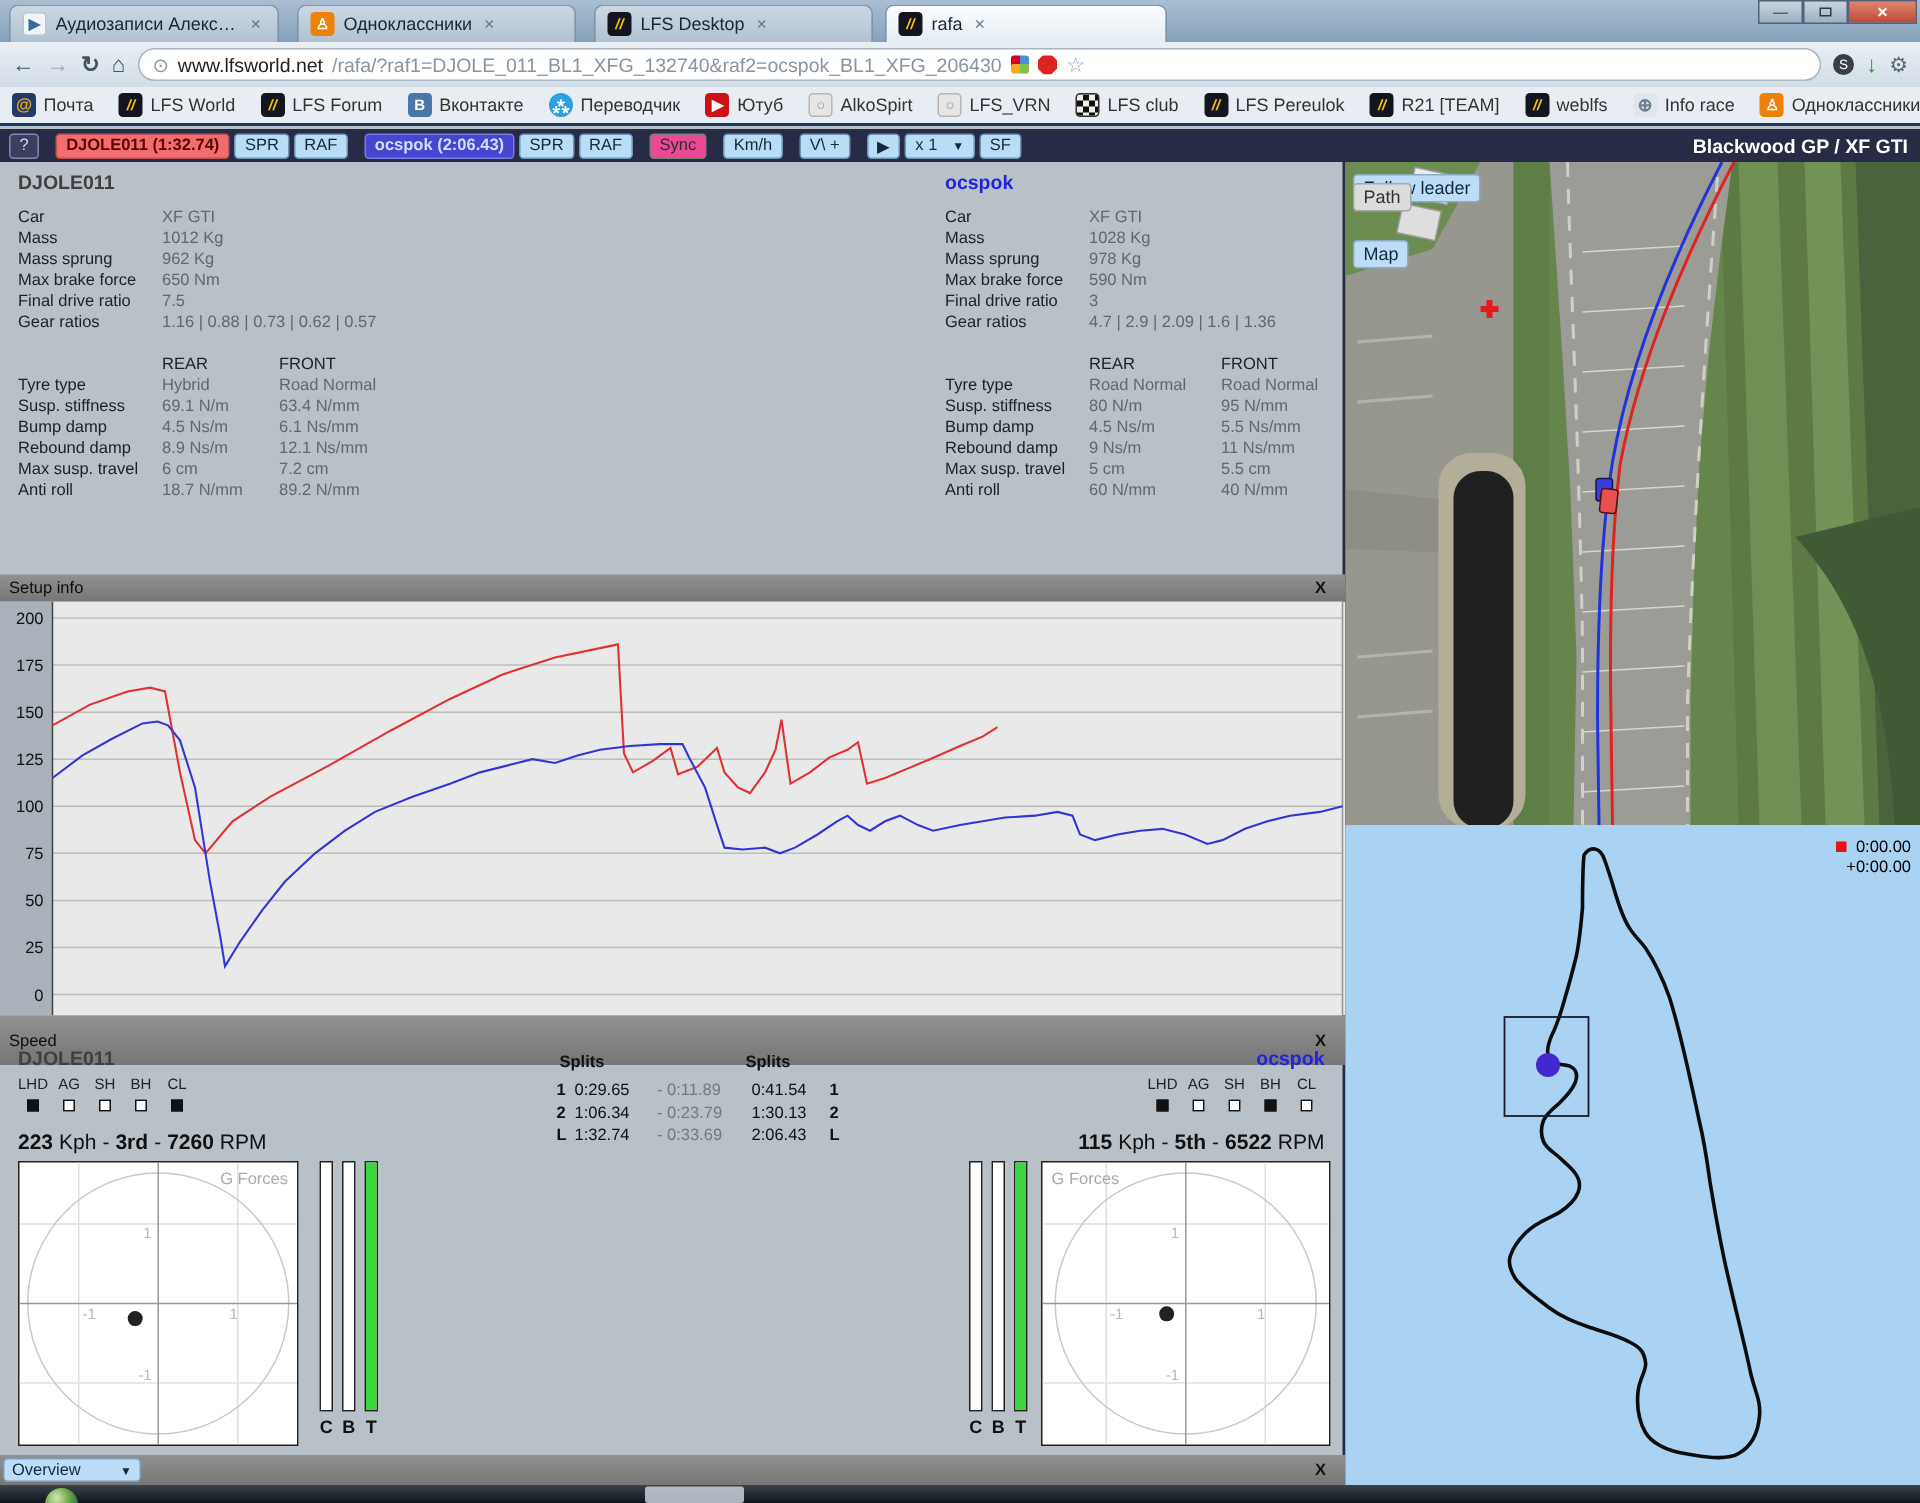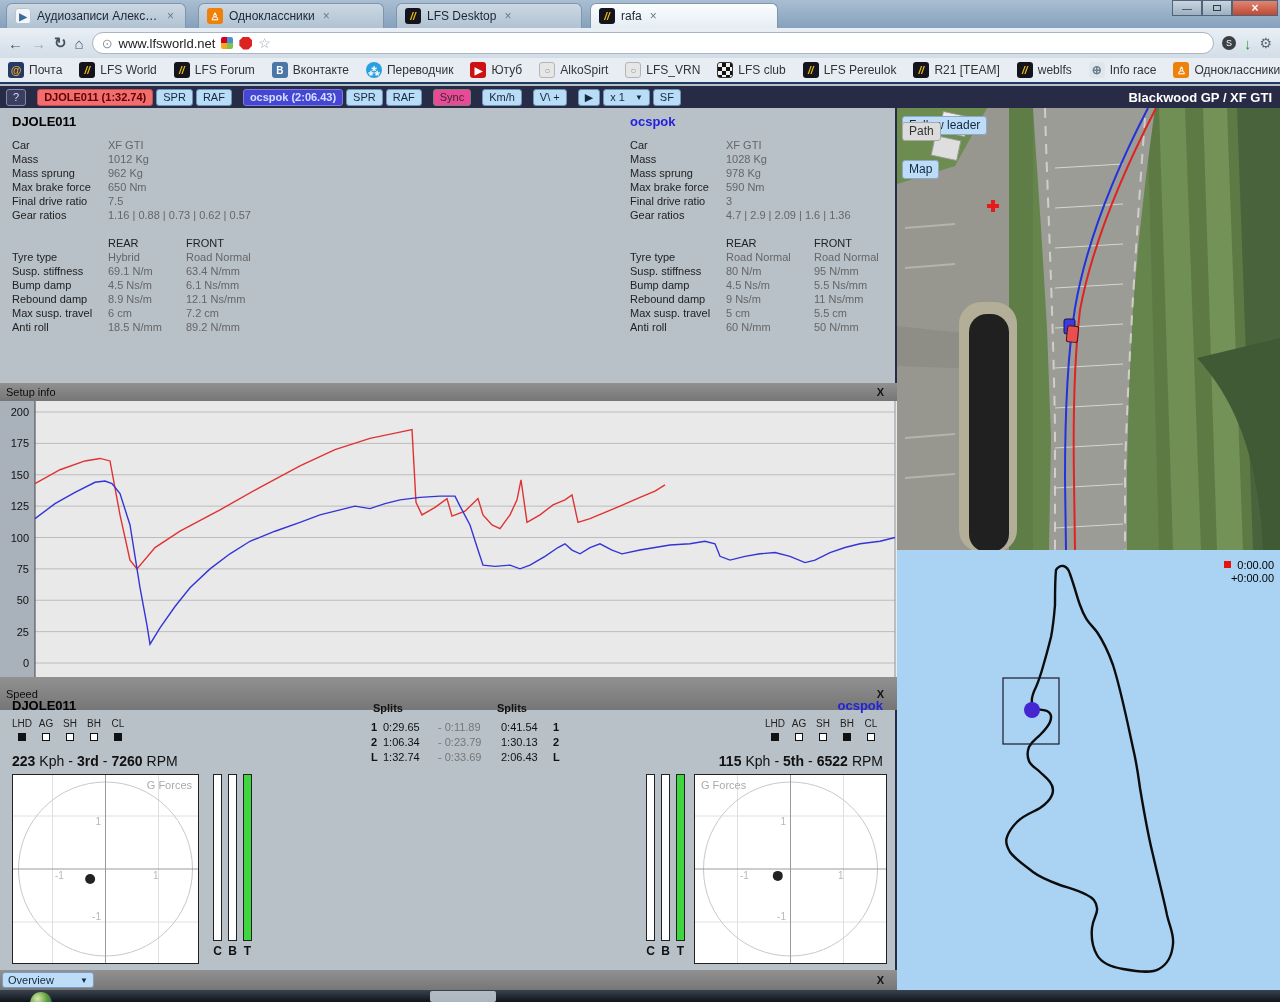--- a/index.html
+++ b/index.html
@@ -64,21 +64,21 @@
   .ptitle{position:absolute;right:8px;color:#fff;font-weight:bold;font-size:13px}
   .selarrow{margin-left:10px;font-size:8px}
 
   
   .lbg{position:absolute;left:0;top:108px;width:897px;height:882px;background:#b8c0c8}
   .divider{position:absolute;left:895px;top:108px;width:2px;height:882px;background:#272b45}
   .gray-bar{position:absolute;left:0;width:897px;background:linear-gradient(#919191,#767676);font-size:11px;color:#0d0d0d;
             display:flex;align-items:center;padding:0 6px}
   .gray-bar .x{position:absolute;right:13px;font-weight:bold;font-size:11px;color:#111}
   .dname{position:absolute;font-size:13px;font-weight:bold}
-  .redc{color:#000000}.bluec{color:#2222dd}
+  .redc{color:#404040}.bluec{color:#2222dd}
   .setup-t{position:absolute;font-size:11px;color:#222}
   .srow{display:grid;grid-template-columns:96px 1fr;height:14px;align-items:center}
   .s2row{display:grid;grid-template-columns:96px 78px 1fr;height:14px;align-items:center}
   .s2row.w2{grid-template-columns:96px 88px 1fr}
   .sval{color:#666}
   .shead{color:#222}
 
   #chart-wrap{position:absolute;left:0;top:401px;width:897px;height:276px}
   #speed-plot text{font-family:"Liberation Sans",sans-serif;font-size:11px;fill:#111}
 
@@ -158,20 +158,21 @@
   </div>
 
   <div class="navbar">
     <span class="navbtn">←</span>
     <span class="navbtn dim">→</span>
     <span class="navbtn">↻</span>
     <span class="navbtn">⌂</span>
     <div class="urlbox">
       <span class="u-ico" style="color:#8a949e">⊙</span>
       <span class="url-domain">www.lfsworld.net</span>
+      <span class="url-path">/rafa/?raf1=DJOLE_011_BL1_XFG_132740&amp;raf2=ocspok_BL1_XFG_206430</span>
       <span class="u-ico gridico"></span>
       <span class="u-ico abpico"></span>
       <span class="u-ico starico">☆</span>
     </div>
     <span class="u-ico boltico">S</span>
     <span class="u-ico dlico">↓</span>
     <span class="u-ico wrenchico">⚙</span>
   </div>
 
   <div class="bookmarksbar">
@@ -309,21 +310,21 @@
         <span class="sval">8.9 Ns/m</span>
         <span class="sval">12.1 Ns/mm</span>
       </div>
     <div class="s2row">
         <span>Max susp. travel</span>
         <span class="sval">6 cm</span>
         <span class="sval">7.2 cm</span>
       </div>
     <div class="s2row">
         <span>Anti roll</span>
-        <span class="sval">18.5 N/mm</span>
+        <span class="sval">18.7 N/mm</span>
         <span class="sval">89.2 N/mm</span>
       </div>
   </div>
 
   <div class="dname bluec" style="left:630px;top:114px">ocspok</div>
   <div class="setup-t" style="left:630px;top:138px;width:264px">
     <div class="srow">
         <span>Car</span>
         <span class="sval">XF GTI</span>
       </div>
@@ -375,21 +376,21 @@
         <span class="sval">11 Ns/mm</span>
       </div>
     <div class="s2row w2">
         <span>Max susp. travel</span>
         <span class="sval">5 cm</span>
         <span class="sval">5.5 cm</span>
       </div>
     <div class="s2row w2">
         <span>Anti roll</span>
         <span class="sval">60 N/mm</span>
-        <span class="sval">50 N/mm</span>
+        <span class="sval">40 N/mm</span>
       </div>
   </div>
 
   <div class="gray-bar" style="top:383px;height:18px">
     <span>Setup info</span>
     <span class="x">X</span>
   </div>
 
   <div id="chart-wrap">
     <svg id="speed-plot" width="897" height="276" viewBox="0 0 897 276">

